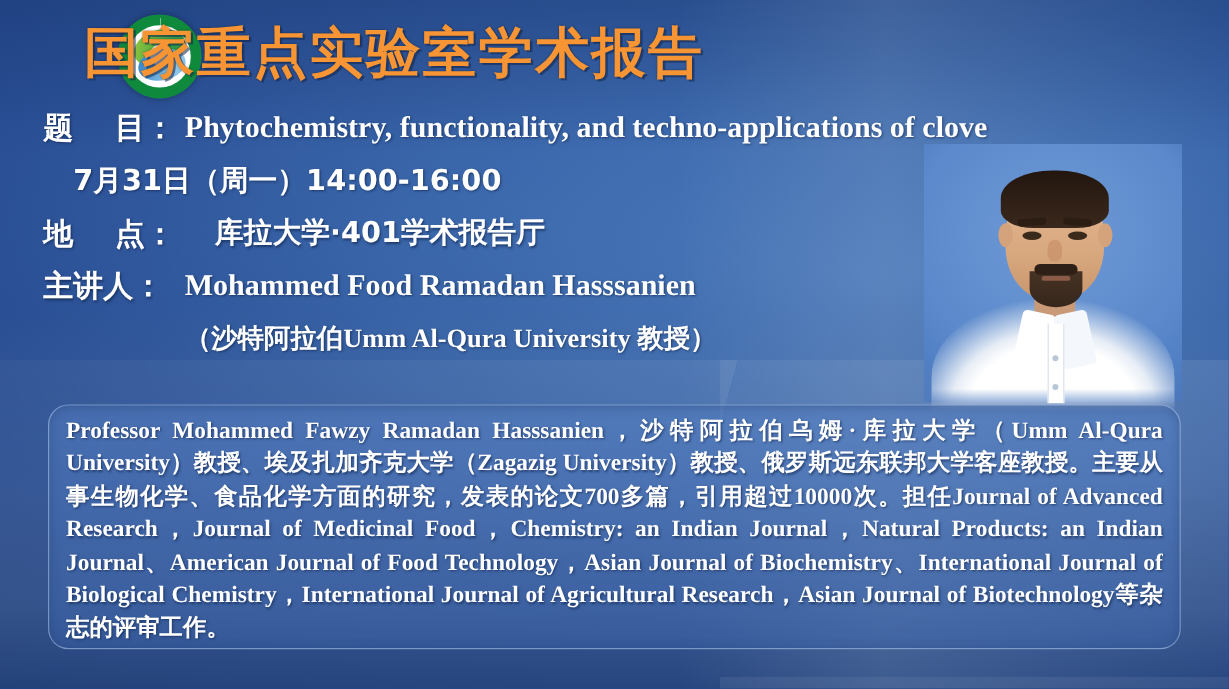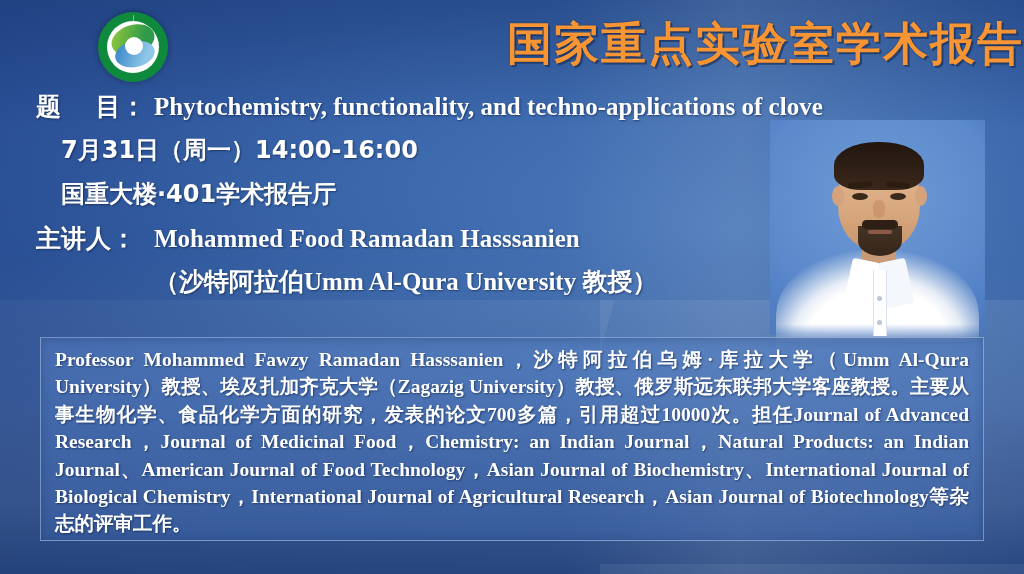--- a/index.html
+++ b/index.html
@@ -59,21 +59,21 @@
   .logo .swirl-blue{
     position:absolute;left:8px;top:20px;width:40px;height:26px;border-radius:50%;
     background:linear-gradient(120deg,#2f7fc4,#8fc7e8 75%);
     transform:rotate(-12deg);
   }
   .logo .swirl-core{
     position:absolute;left:18px;top:16px;width:18px;height:18px;border-radius:50%;
     background:#ffffff;
   }
   .title{
-    position:absolute;left:0;right:0;top:14px;text-align:right;
+    position:absolute;left:0;right:0;top:14px;text-align:left;
     font-family:"DejaVu Sans", sans-serif;
     font-weight:bold;font-size:45px;letter-spacing:2px;color:#f79433;
     text-shadow:2px 2px 0 rgba(20,40,80,.55), 0 0 2px rgba(0,0,0,.4);
     padding-left:70px;
   }
 
   
   .portrait{
     position:absolute;left:770px;top:120px;width:215px;height:215px;
   }
@@ -129,29 +129,29 @@
   .row .lbl{
     flex:0 0 auto;width:118px;white-space:pre;
     font-family:"DejaVu Sans", sans-serif;
     font-weight:bold;font-size:25px;
   }
   .row .val{flex:1 1 auto;font-size:25px;}
   .row.en .val{font-family:"Liberation Serif", serif;font-weight:bold;font-size:25px;}
   .row .val.cn{font-family:"DejaVu Sans", sans-serif;font-size:24px;margin-left:25px;}
   .subrow{
     margin-left:118px;font-family:"Liberation Serif", serif;font-weight:bold;
-    font-size:25px;line-height:40px;text-shadow:1px 1px 2px rgba(10,25,60,.55);
+    font-size:22px;line-height:40px;text-shadow:1px 1px 2px rgba(10,25,60,.55);
   }
 
   
   .bio{
     position:absolute;left:40px;top:337px;width:944px;height:204px;
     background:linear-gradient(180deg, rgba(86,128,196,0.55), rgba(62,104,176,0.45));
     border:1px solid rgba(190,210,240,0.45);
-    border-radius:0;
+    border-radius:17px;
     box-shadow:0 2px 10px rgba(10,30,70,.25) inset;
     padding:8px 14px 6px 14px;
     box-sizing:border-box;
     color:#ffffff;
     font-family:"Liberation Serif", serif;
     font-weight:bold;
     font-size:19.5px;line-height:27.4px;
     text-align:justify;
     text-shadow:1px 1px 2px rgba(12,30,70,.6);
     overflow:hidden;
@@ -204,21 +204,22 @@
     <div class="row en">
       <span class="lbl">题    目：</span>
       <span class="val">Phytochemistry, functionality, and techno-applications of clove</span>
     </div>
 
     <div class="row">
       <span class="val cn">7月31日（周一）14:00-16:00</span>
     </div>
 
     <div class="row">
-      <span class="val cn">国重大楼·401学术报告厅</span>
+      <span class="lbl">地    点：</span>
+      <span class="val cn">库拉大学·401学术报告厅</span>
     </div>
 
     <div class="row en">
       <span class="lbl">主讲人：</span>
       <span class="val">Mohammed Food Ramadan Hasssanien</span>
     </div>
 
     <div class="subrow">（沙特阿拉伯Umm Al-Qura University 教授）</div>
 
     <div class="row">

